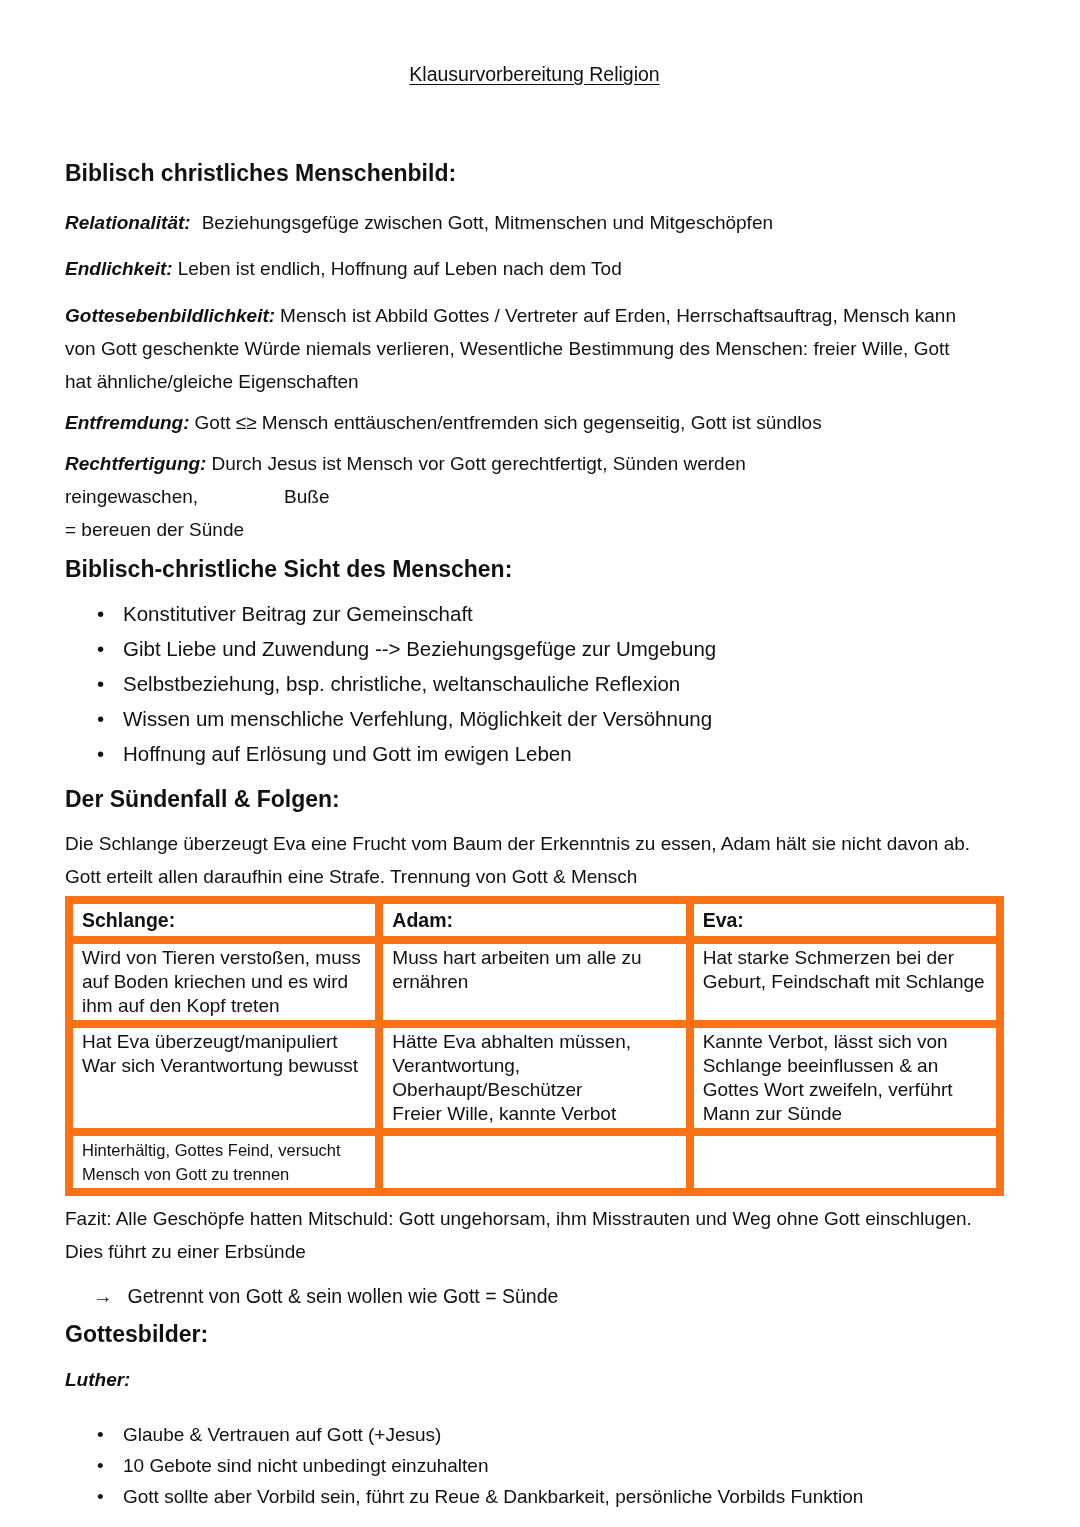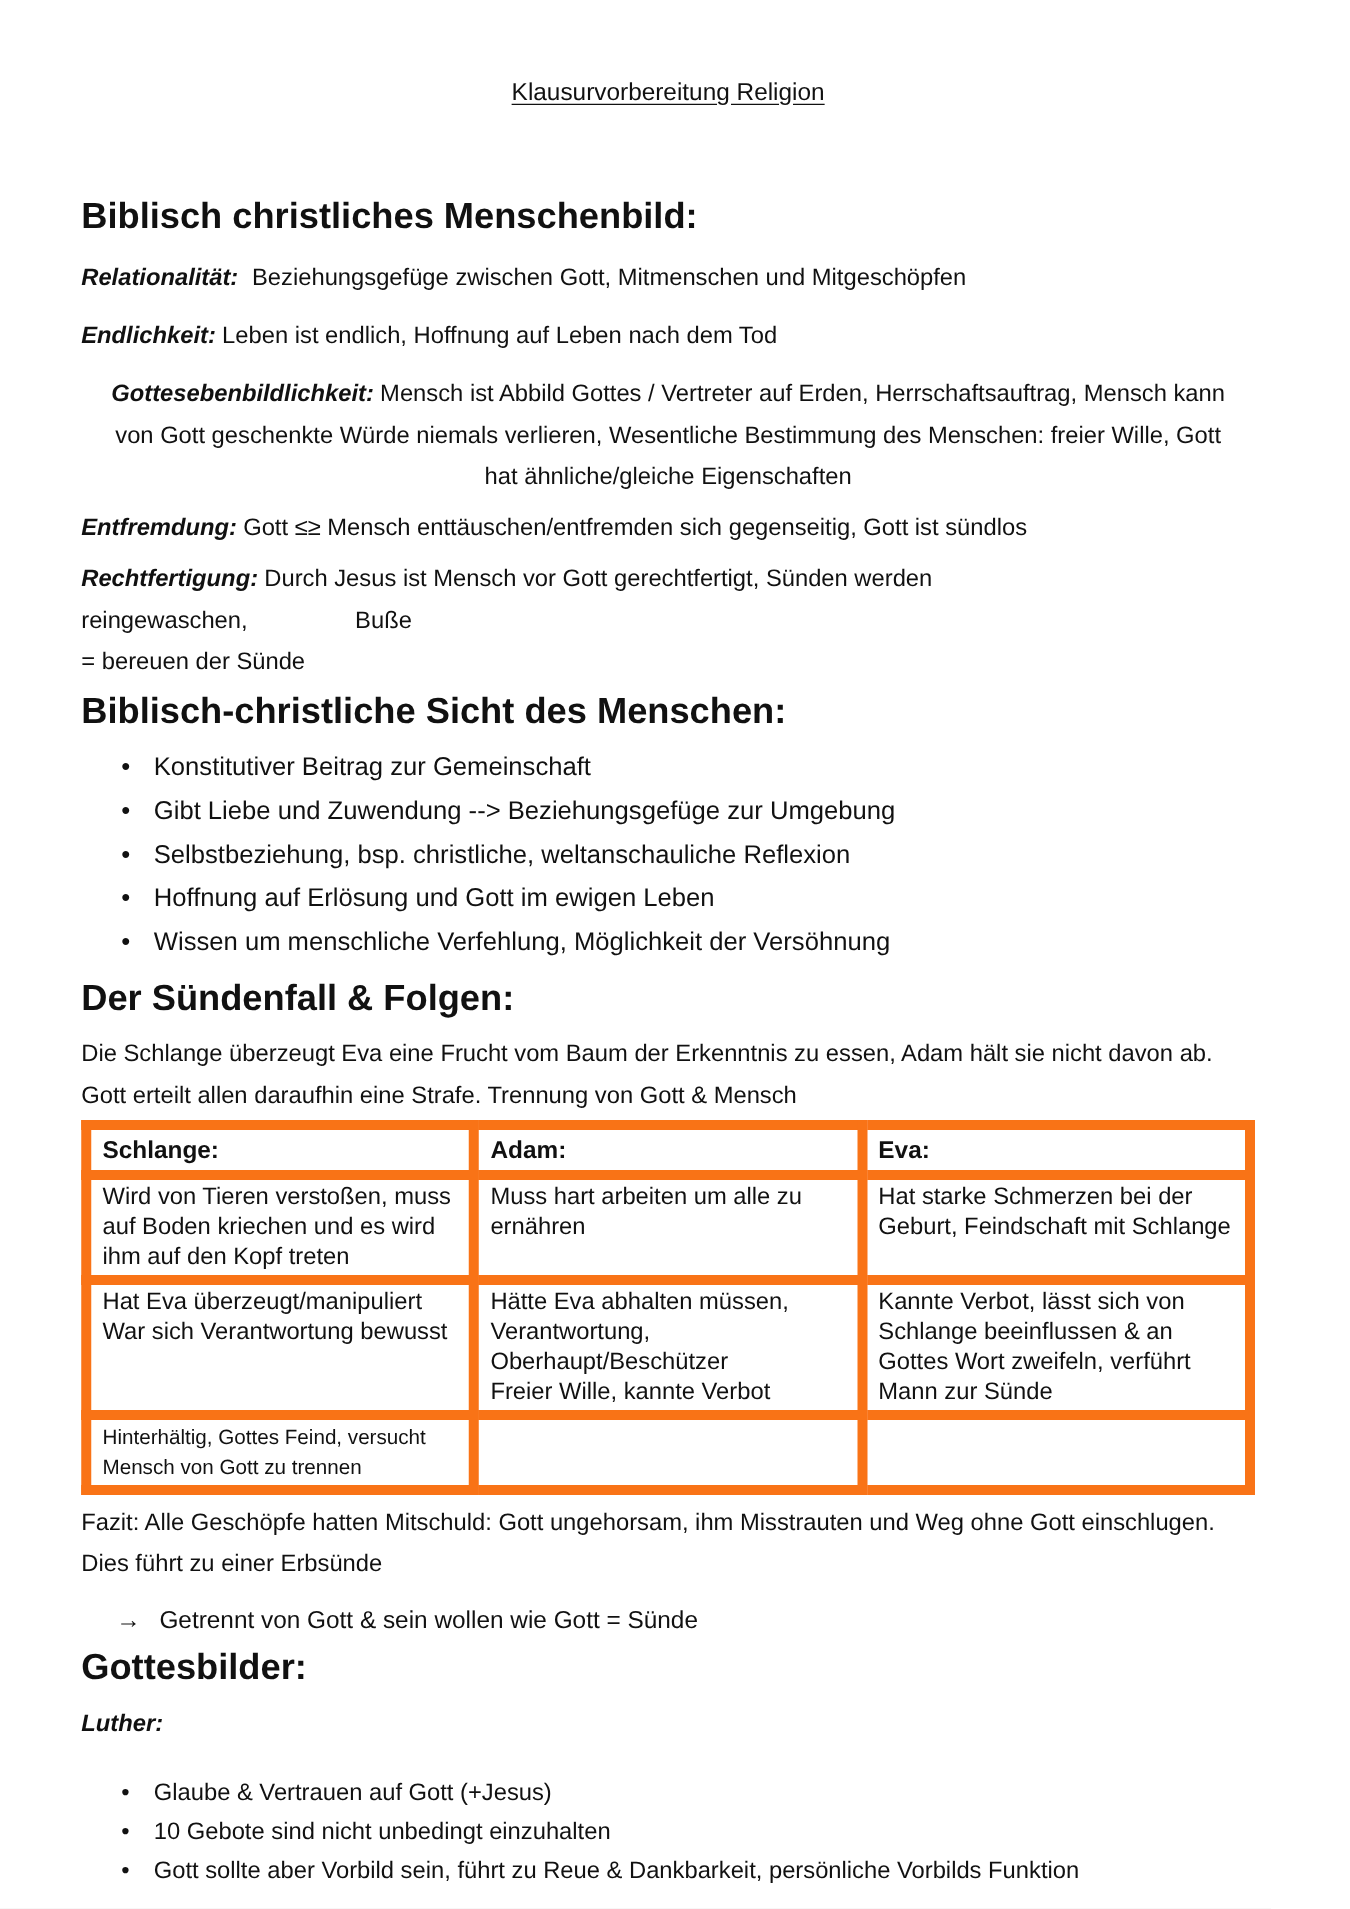--- a/index.html
+++ b/index.html
@@ -17,39 +17,39 @@
     padding: 62px 76px 0 65px; 
   }
   .doc-title {
     text-align: center;
     font-size: 19.5px;
     line-height: 24px;
     text-decoration: underline;
     text-underline-offset: 3px;
   }
   .heading {
-    font-size: 29px;
+    font-size: 23px;
     font-weight: 700;
     line-height: 30px;
     margin: 0;
   }
   .h-mensch   { margin-top: 72px; }
   .h-sicht    { margin-top: 8px; }
   .h-suend    { margin-top: 13px; }
   .h-gottes   { margin-top: 6px; }
 
   .body-p {
     font-size: 19px;
     line-height: 33px;
     margin: 0;
     white-space: pre-line;
   }
   .p-rel  { margin-top: 18px; }
   .p-end  { margin-top: 13px; }
-  .p-gott { margin-top: 14px; text-align: center; }
+  .p-gott { margin-top: 14px; }
   .p-entf { margin-top: 8px; }
   .p-recht{ margin-top: 8px; }
   .p-intro{ margin-top: 13px; }
   .p-fazit{ margin-top: 6px; }
   .p-luther{ margin-top: 14px; }
 
   .lbl {
     font-weight: 700;
     font-style: italic;
     margin-right: 5px;
@@ -137,22 +137,22 @@
     <p class="body-p p-entf"><span class="lbl">Entfremdung:</span><span>Gott ≤≥ Mensch enttäuschen/entfremden sich gegenseitig, Gott ist sündlos</span></p>
 
     <p class="body-p p-recht"><span class="lbl">Rechtfertigung:</span><span>Durch Jesus ist Mensch vor Gott gerechtfertigt, Sünden werden reingewaschen,</span><span class="busse">Buße</span><span class="block-line">= bereuen der Sünde</span></p>
 
     <h2 class="heading h-sicht">Biblisch-christliche Sicht des Menschen:</h2>
 
     <ul class="bullets list-sicht">
       <li>Konstitutiver Beitrag zur Gemeinschaft</li>
       <li>Gibt Liebe und Zuwendung --&gt; Beziehungsgefüge zur Umgebung</li>
       <li>Selbstbeziehung, bsp. christliche, weltanschauliche Reflexion</li>
+      <li>Wissen um menschliche Verfehlung, Möglichkeit der Versöhnung</li>
       <li>Hoffnung auf Erlösung und Gott im ewigen Leben</li>
-      <li>Wissen um menschliche Verfehlung, Möglichkeit der Versöhnung</li>
     </ul>
 
     <h2 class="heading h-suend">Der Sündenfall &amp; Folgen:</h2>
 
     <p class="body-p p-intro">Die Schlange überzeugt Eva eine Frucht vom Baum der Erkenntnis zu essen, Adam hält sie nicht davon ab.
 Gott erteilt allen daraufhin eine Strafe. Trennung von Gott &amp; Mensch</p>
 
     <table class="sf-table">
       <tbody>
           <tr>

